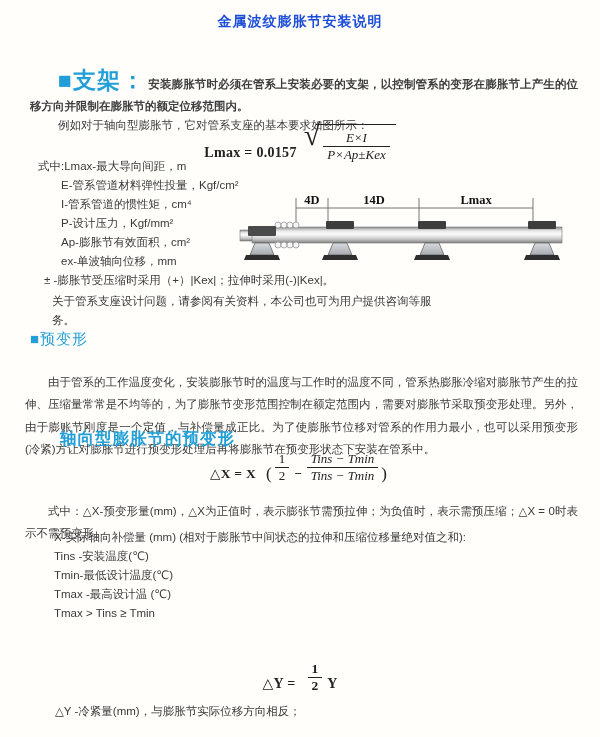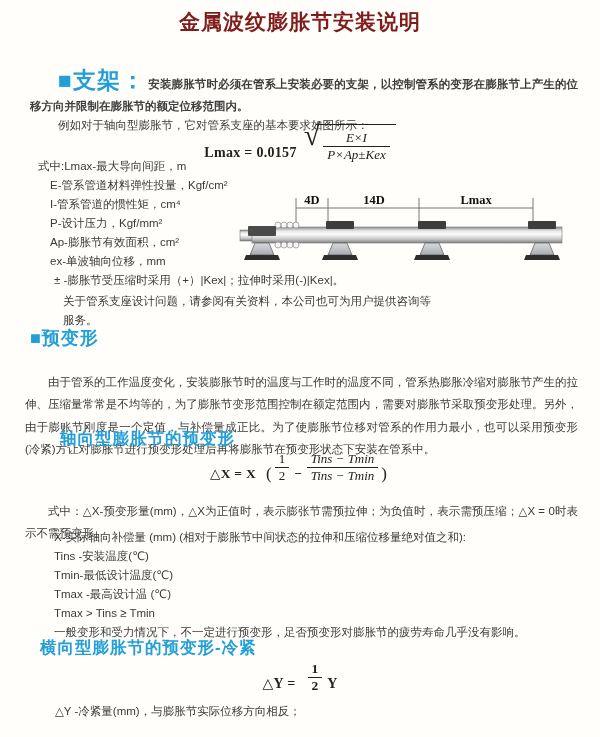--- a/index.html
+++ b/index.html
@@ -5,21 +5,21 @@
   html,body{margin:0;padding:0;background:#ffffff;}
   .page{
     position:relative;width:600px;height:737px;overflow:hidden;
     background:#fffefb;color:#3a3a3a;
     font-family:"Liberation Sans","DejaVu Sans",sans-serif;
     font-size:11.5px;line-height:19px;
   }
   .abs{position:absolute;}
   .title{
     top:12px;left:0;width:600px;text-align:center;
-    font-size:21px;font-weight:bold;color:#7f1d1d;letter-spacing:1px;
+    font-size:14px;font-weight:bold;color:#1d4ed8;letter-spacing:1px;
   }
   .accent{color:#219fd6;}
   .para{line-height:22.5px;text-align:justify;}
   .sec-head{font-size:23px;font-weight:bold;color:#219fd6;letter-spacing:1px;margin-right:3px;}
   .support-para{top:57px;left:30px;width:548px;text-indent:28px;font-weight:bold;color:#3d3d3d;}
   .example-line{top:102px;left:30px;width:548px;text-indent:28px;}
   
   .formula{display:flex;justify-content:center;align-items:flex-end;width:600px;
            font-family:"Liberation Serif","DejaVu Serif",serif;color:#222;}
   .f1{top:120px;font-size:13px;}
@@ -32,27 +32,27 @@
   .frac .den{display:block;padding:1px 4px 0;line-height:14px;}
   .f2{top:452px;font-size:13px;}
   .f2 .f-lhs{font-size:13.5px;}
   .paren{font-size:17px;font-weight:400;margin:0 3px;}
   .op{margin:0 5px;font-weight:bold;}
   .f3{top:662px;font-size:13.5px;}
   .f3 .frac{font-style:normal;font-weight:bold;margin:0 5px;}
   .f3 .f-rhs{font-weight:bold;font-size:14px;}
   
   .deflist{top:157px;left:38px;width:400px;}
-  .d-sub{margin-left:12px;}
-  .d-pm{margin-left:16px;}
-  .d-note{margin-left:25px;margin-top:2px;}
+  .d-sub{margin-left:23px;}
+  .d-pm{margin-left:6px;}
+  .d-note{margin-left:14px;margin-top:2px;}
   
   .diagram{top:190px;left:238px;}
   
-  .h-preform{top:329px;left:30px;font-size:18px;font-weight:bold;letter-spacing:1px;}
+  .h-preform{top:329px;left:30px;font-size:15px;font-weight:normal;letter-spacing:1px;}
   .preform-body{top:359px;left:25px;width:553px;text-indent:2em;}
   .h-sub{font-size:16.5px;font-weight:bold;letter-spacing:1px;}
   .h-axial{top:429px;left:60px;}
   .axial-note{top:488px;left:25px;width:553px;text-indent:2em;line-height:22px;}
   .axial-items{top:528px;left:54px;}
   .h-lateral{top:638px;left:40px;}
   .lateral-note{top:702px;left:55px;}
 </style>
 </head>
 <body>
@@ -175,24 +175,22 @@
   </div>
 
   <p class="abs para axial-note">式中：△X-预变形量(mm)，△X为正值时，表示膨张节需预拉伸；为负值时，表示需预压缩；△X = 0时表示不需预变形。</p>
 
   <div class="abs axial-items">
     <div>X-实际轴向补偿量 (mm) (相对于膨胀节中间状态的拉伸和压缩位移量绝对值之和):</div>
     <div>Tins -安装温度(℃)</div>
     <div>Tmin-最低设计温度(℃)</div>
     <div>Tmax -最高设计温 (℃)</div>
     <div>Tmax &gt; Tins ≥ Tmin</div>
-    <div>一般变形和受力情况下，不一定进行预变形，足否预变形对膨胀节的疲劳寿命几乎没有影响。</div>
-  </div>
-
-  <div class="abs accent h-sub h-lateral">横向型膨胀节的预变形-冷紧</div>
+  </div>
+
 
   <div class="abs formula f3">
     <span class="f-lhs">△Y =</span>
     <span class="frac">
       <span class="num">1</span>
       <span class="den">2</span>
     </span>
     <span class="f-rhs">Y</span>
   </div>
 

